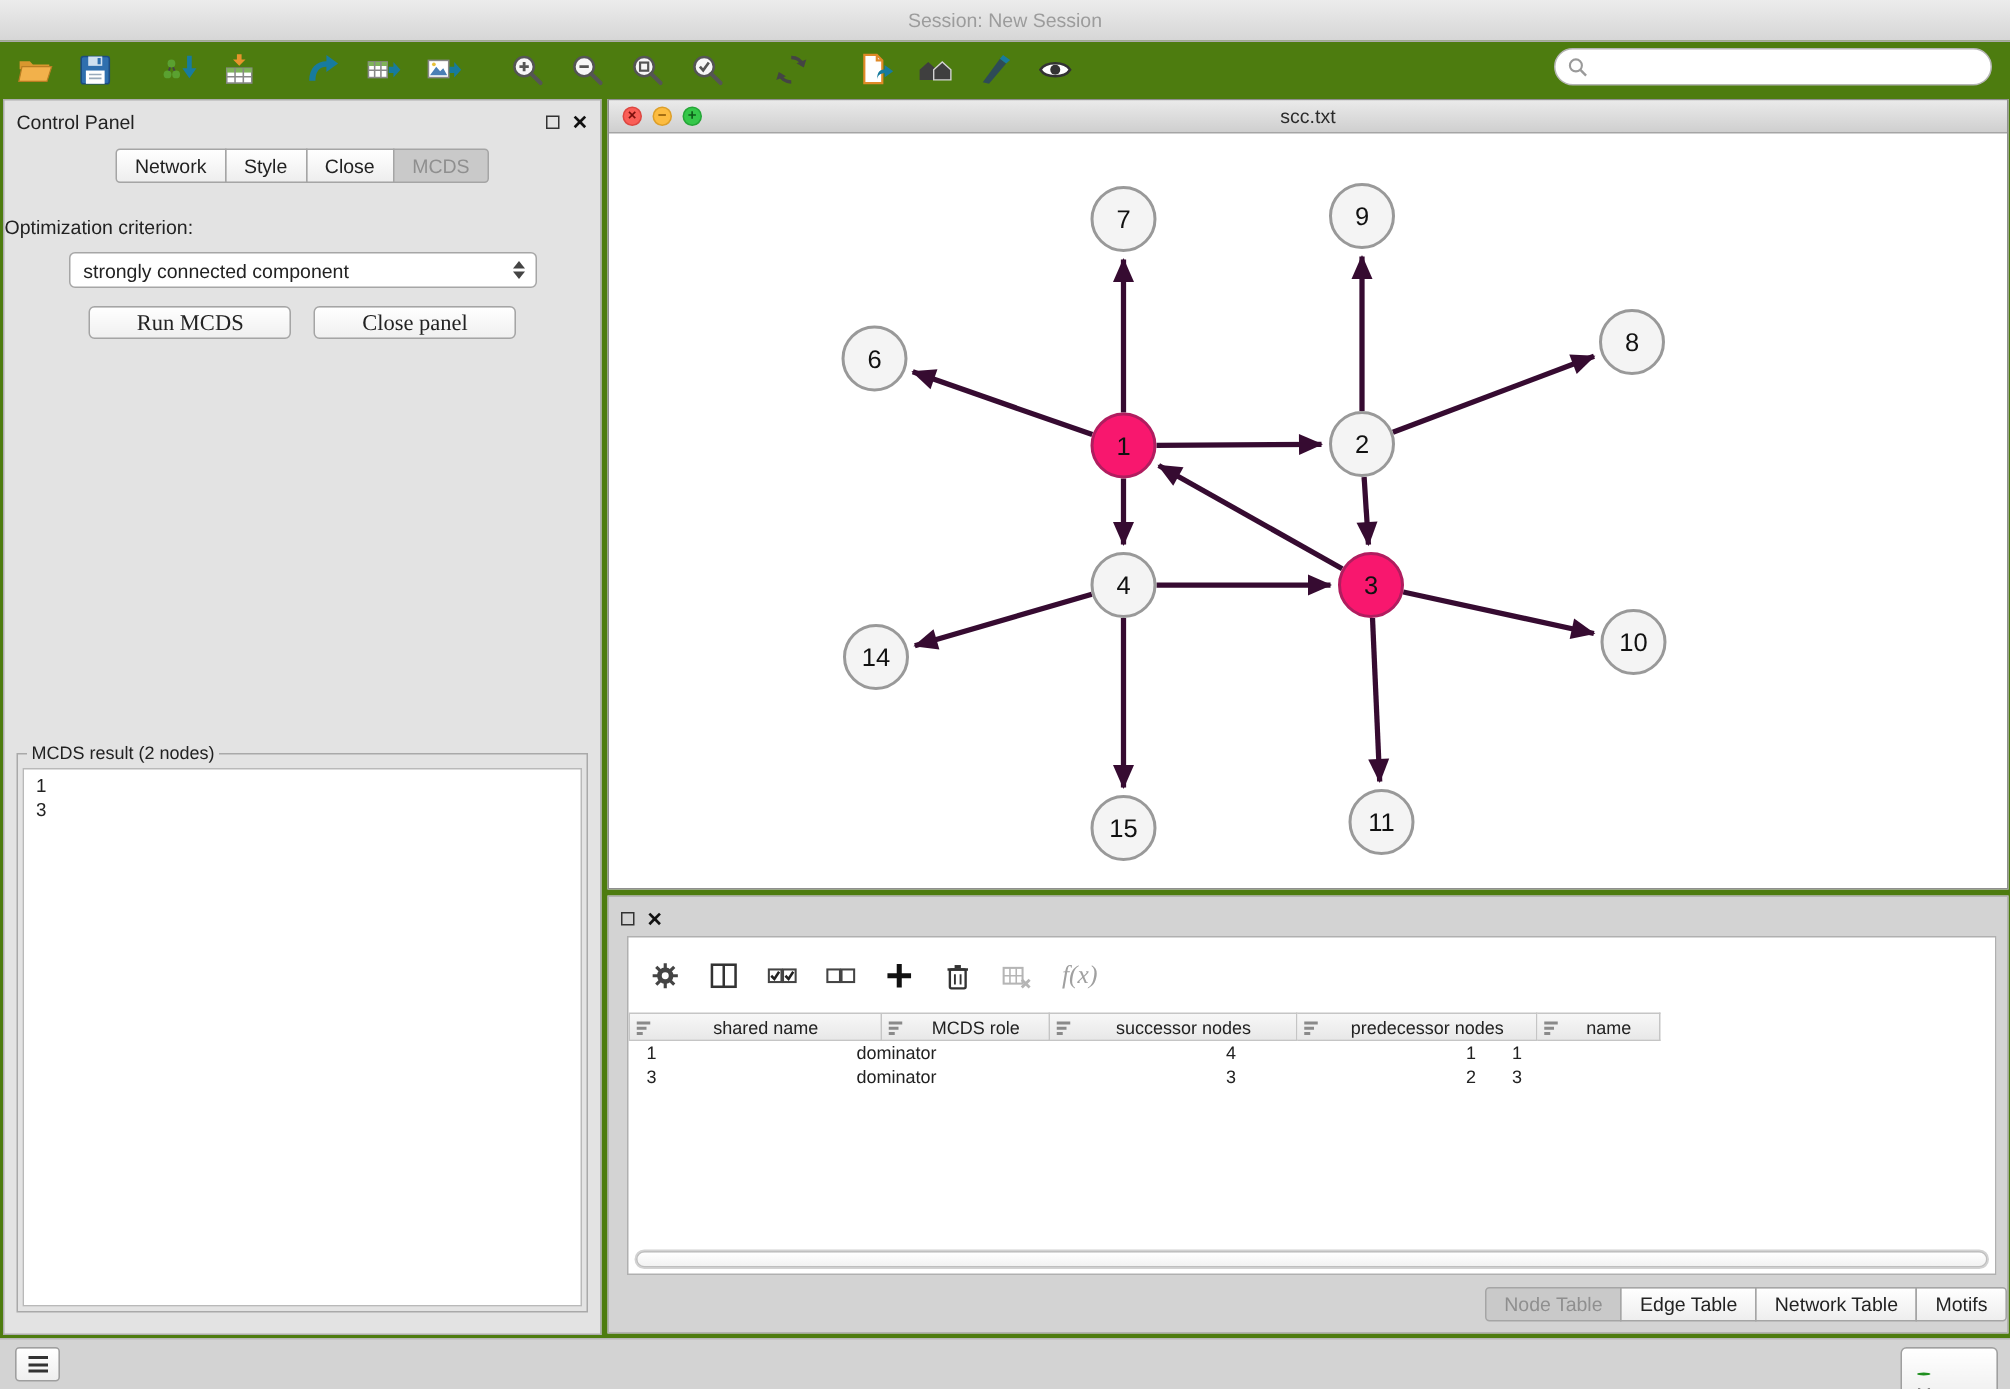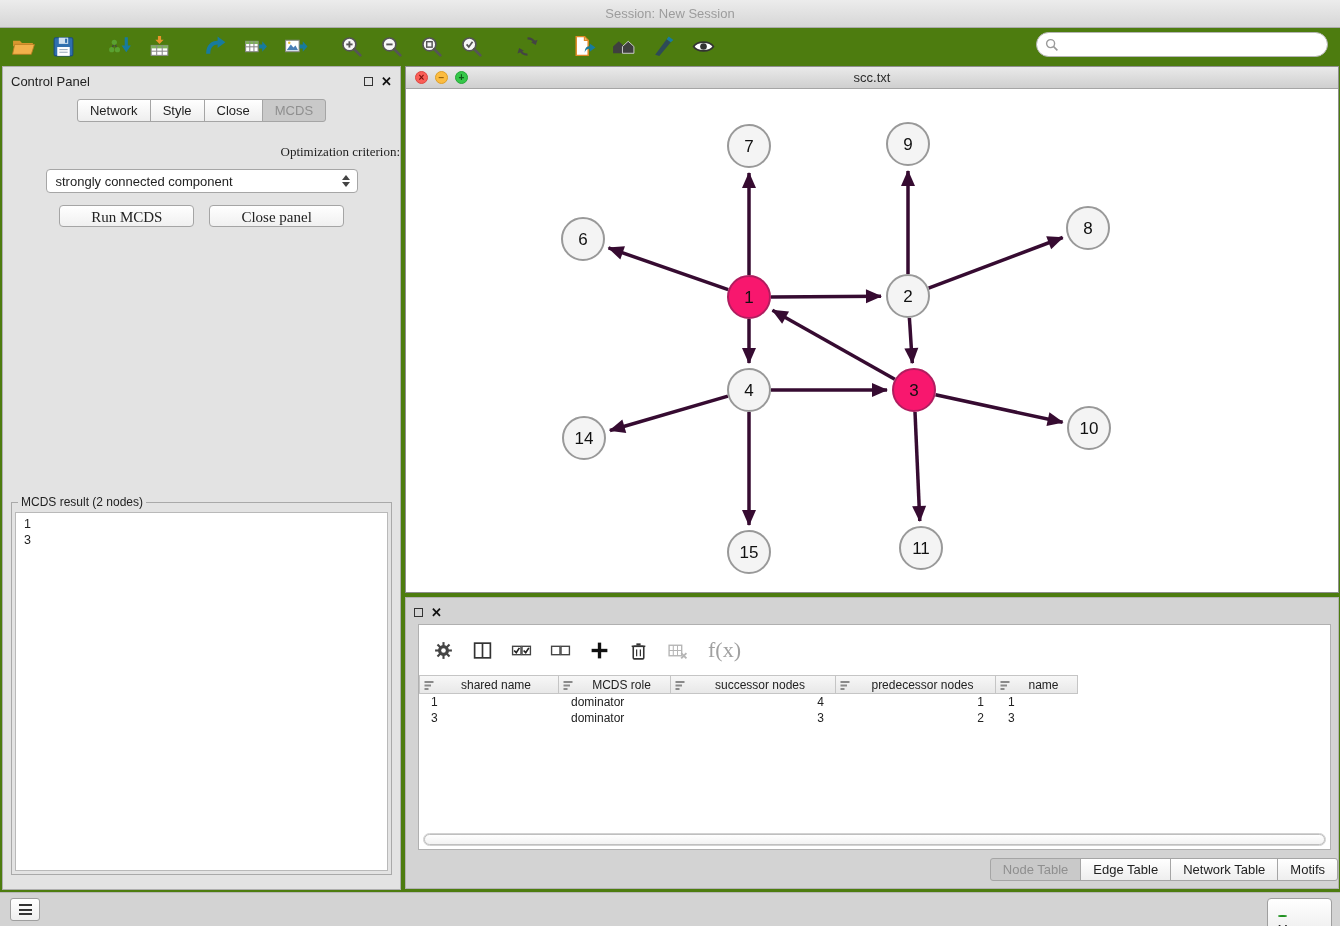--- a/index.html
+++ b/index.html
@@ -34,21 +34,21 @@
   .panel-header .hlabel { flex: 1; }
   .winbtns { display: flex; align-items: center; gap: 8px; }
   .floatbtn { width: 9px; height: 9px; border: 1.5px solid #333; display: inline-block; }
   .closebtn { font-size: 13px; font-weight: bold; color: #111; line-height: 1; }
   .cp-tabs { display: flex; justify-content: center; margin-top: 4px; }
   .tab { padding: 3px 12px; font-size: 13px; color: #222;
     background: linear-gradient(#ffffff, #eeeeee); border: 1px solid #a5a5a5; margin-left: -1px; }
   .tab:first-child { border-radius: 3px 0 0 3px; margin-left: 0; }
   .tab:last-child { border-radius: 0 3px 3px 0; }
   .tab.active { background: #c9c9c9; color: #8f8f8f; }
-  .opt-label { text-align: right; margin-top: 22px; font-size: 13px; font-family: Liberation Serif, serif; }
+  .opt-label { text-align: left; margin-top: 22px; font-size: 13px; }
   .dropdown { width: 312px; height: 24px; margin: 9px auto 0 auto; background: #fff;
     border: 1px solid #a6a6a6; border-radius: 4px; display: flex; align-items: center;
     padding-left: 9px; font-size: 13px; position: relative; }
   .dropdown .val { flex: 1; }
   .stepper { width: 18px; height: 22px; display: flex; flex-direction: column;
     align-items: center; justify-content: center; gap: 2px; margin-right: 2px; }
   .stepper .up { width: 0; height: 0; border-left: 4px solid transparent;
     border-right: 4px solid transparent; border-bottom: 5px solid #444; }
   .stepper .dn { width: 0; height: 0; border-left: 4px solid transparent;
     border-right: 4px solid transparent; border-top: 5px solid #444; }
@@ -79,21 +79,21 @@
 
   
   .table-panel { position: absolute; left: 405px; top: 597px; width: 934px; height: 292px;
     background: #d3d3d3; border: 1px solid #b2b2b2; }
   .tp-body { position: absolute; left: 12px; right: 7px; top: 26px; bottom: 38px;
     background: #fff; border: 1px solid #b0b0b0; overflow: hidden; }
   .tp-toolbar { height: 50px; display: flex; align-items: center; gap: 15px; padding-left: 12px; }
   .ticon { background: none; border: none; width: 24px; height: 24px; display: flex;
     align-items: center; justify-content: center; }
   .ticon svg { width: 21px; height: 21px; }
-  .fx { font-family: "Liberation Serif", serif; font-size: 22px;
+  .fx { font-family: "Liberation Serif", serif; font-style: italic; font-size: 17px;
     color: #a0a0a0; margin-left: 4px; }
   .thead { display: flex; height: 19px; }
   .th { border: 1px solid #c5c5c5; border-left: none; background: linear-gradient(#f7f7f7, #e8e8e8);
     display: flex; align-items: center; font-size: 12px; padding: 0 4px; flex: none; }
   .th:first-child { border-left: 1px solid #c5c5c5; }
   .th .col-ic { margin-right: 4px; display: flex; }
   .th-label { flex: 1; text-align: center; white-space: nowrap; overflow: hidden; }
   .tr { display: flex; height: 16px; align-items: center; font-size: 12px; }
   .td { flex: none; padding: 0 12px; white-space: nowrap; }
   .hscroll { position: absolute; left: 4px; right: 4px; bottom: 3px; height: 13px;
@@ -410,21 +410,21 @@
             <rect x="2" y="5" width="12" height="10" fill="#fff" stroke="#b5b5b5" stroke-width="1.3"></rect>
             <line x1="6" y1="5" x2="6" y2="15" stroke="#b5b5b5"></line>
             <line x1="10" y1="5" x2="10" y2="15" stroke="#b5b5b5"></line>
             <line x1="2" y1="10" x2="14" y2="10" stroke="#b5b5b5"></line>
             <path d="M13.5 12.5 L18.5 17.5 M18.5 12.5 L13.5 17.5" stroke="#b5b5b5" stroke-width="1.8"></path>
           </svg>
         </button>
         <span class="fx">f(x)</span>
       </div>
       <div class="thead">
-          <div class="th" style="width: 140px;">
+          <div class="th" style="width: 169px;">
             <span class="col-ic">
               <svg width="10" height="10" viewBox="0 0 10 10">
                 <rect x="0.5" y="1" width="9" height="2" fill="#8a8a8a"></rect>
                 <rect x="0.5" y="4.5" width="6.5" height="2" fill="#8a8a8a"></rect>
                 <rect x="0.5" y="8" width="4" height="2" fill="#8a8a8a"></rect>
               </svg>
             </span>
             <span class="th-label">shared name</span>
           </div>
           <div class="th" style="width: 112px;">

